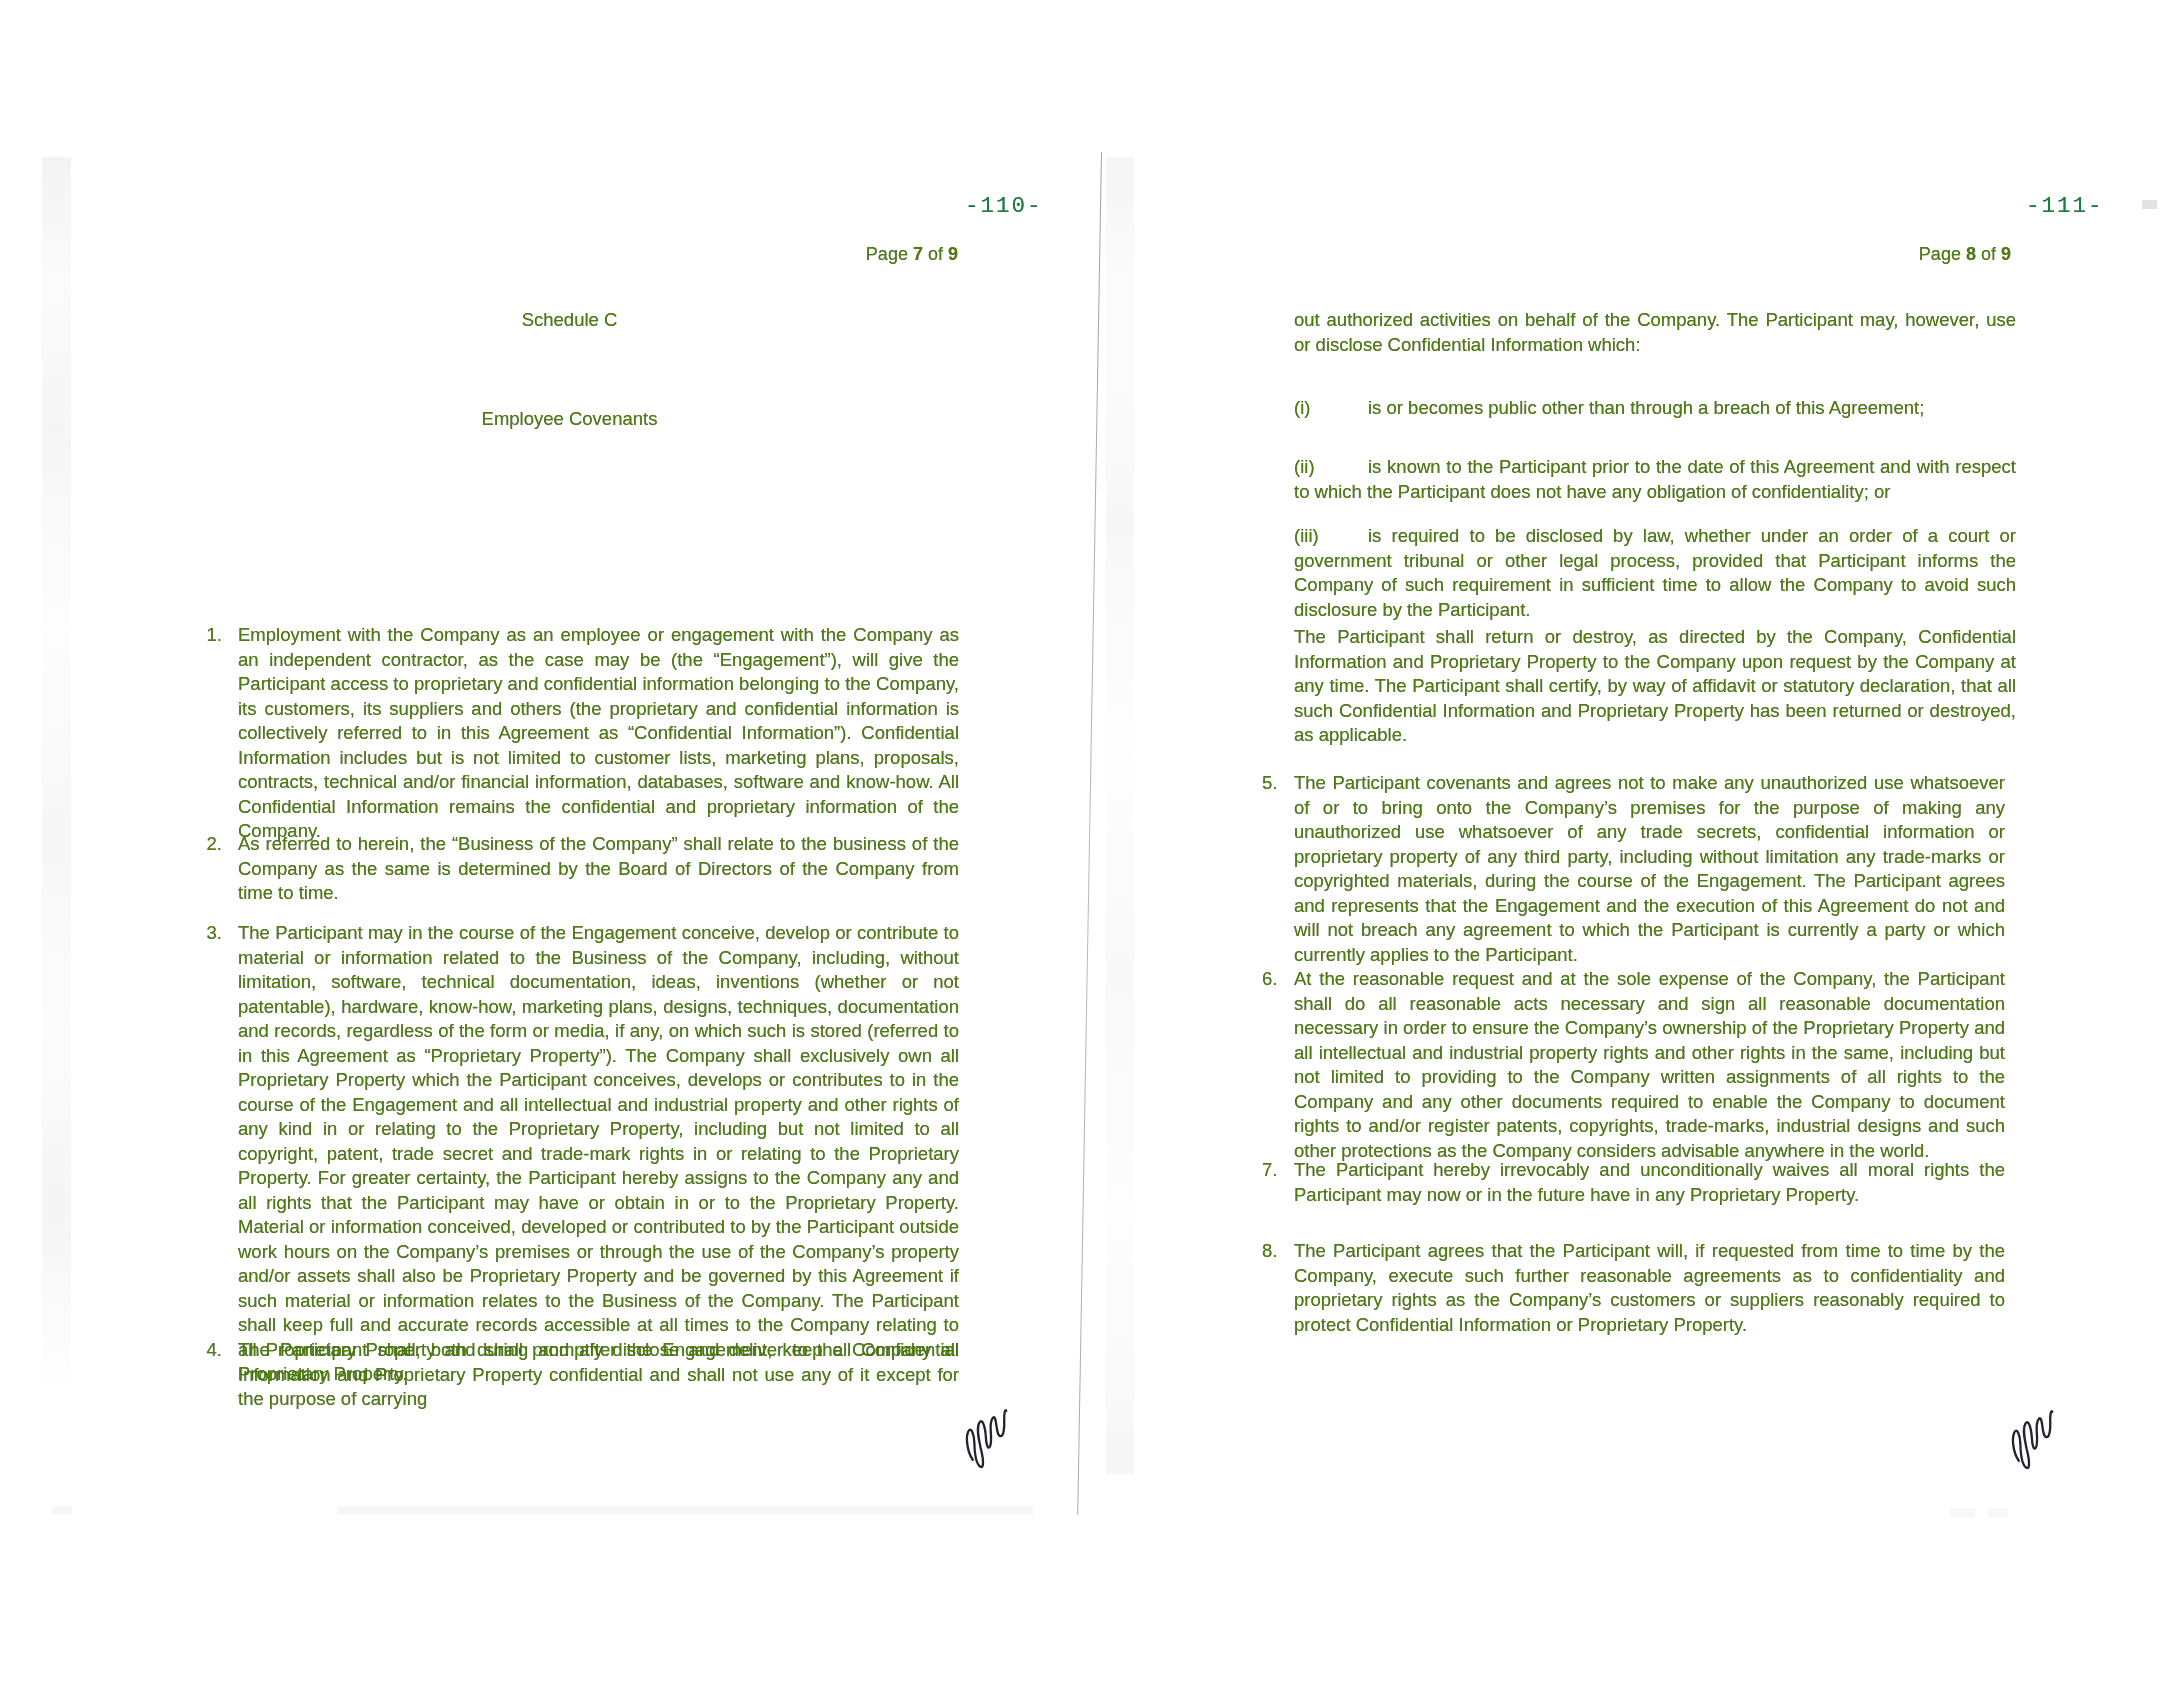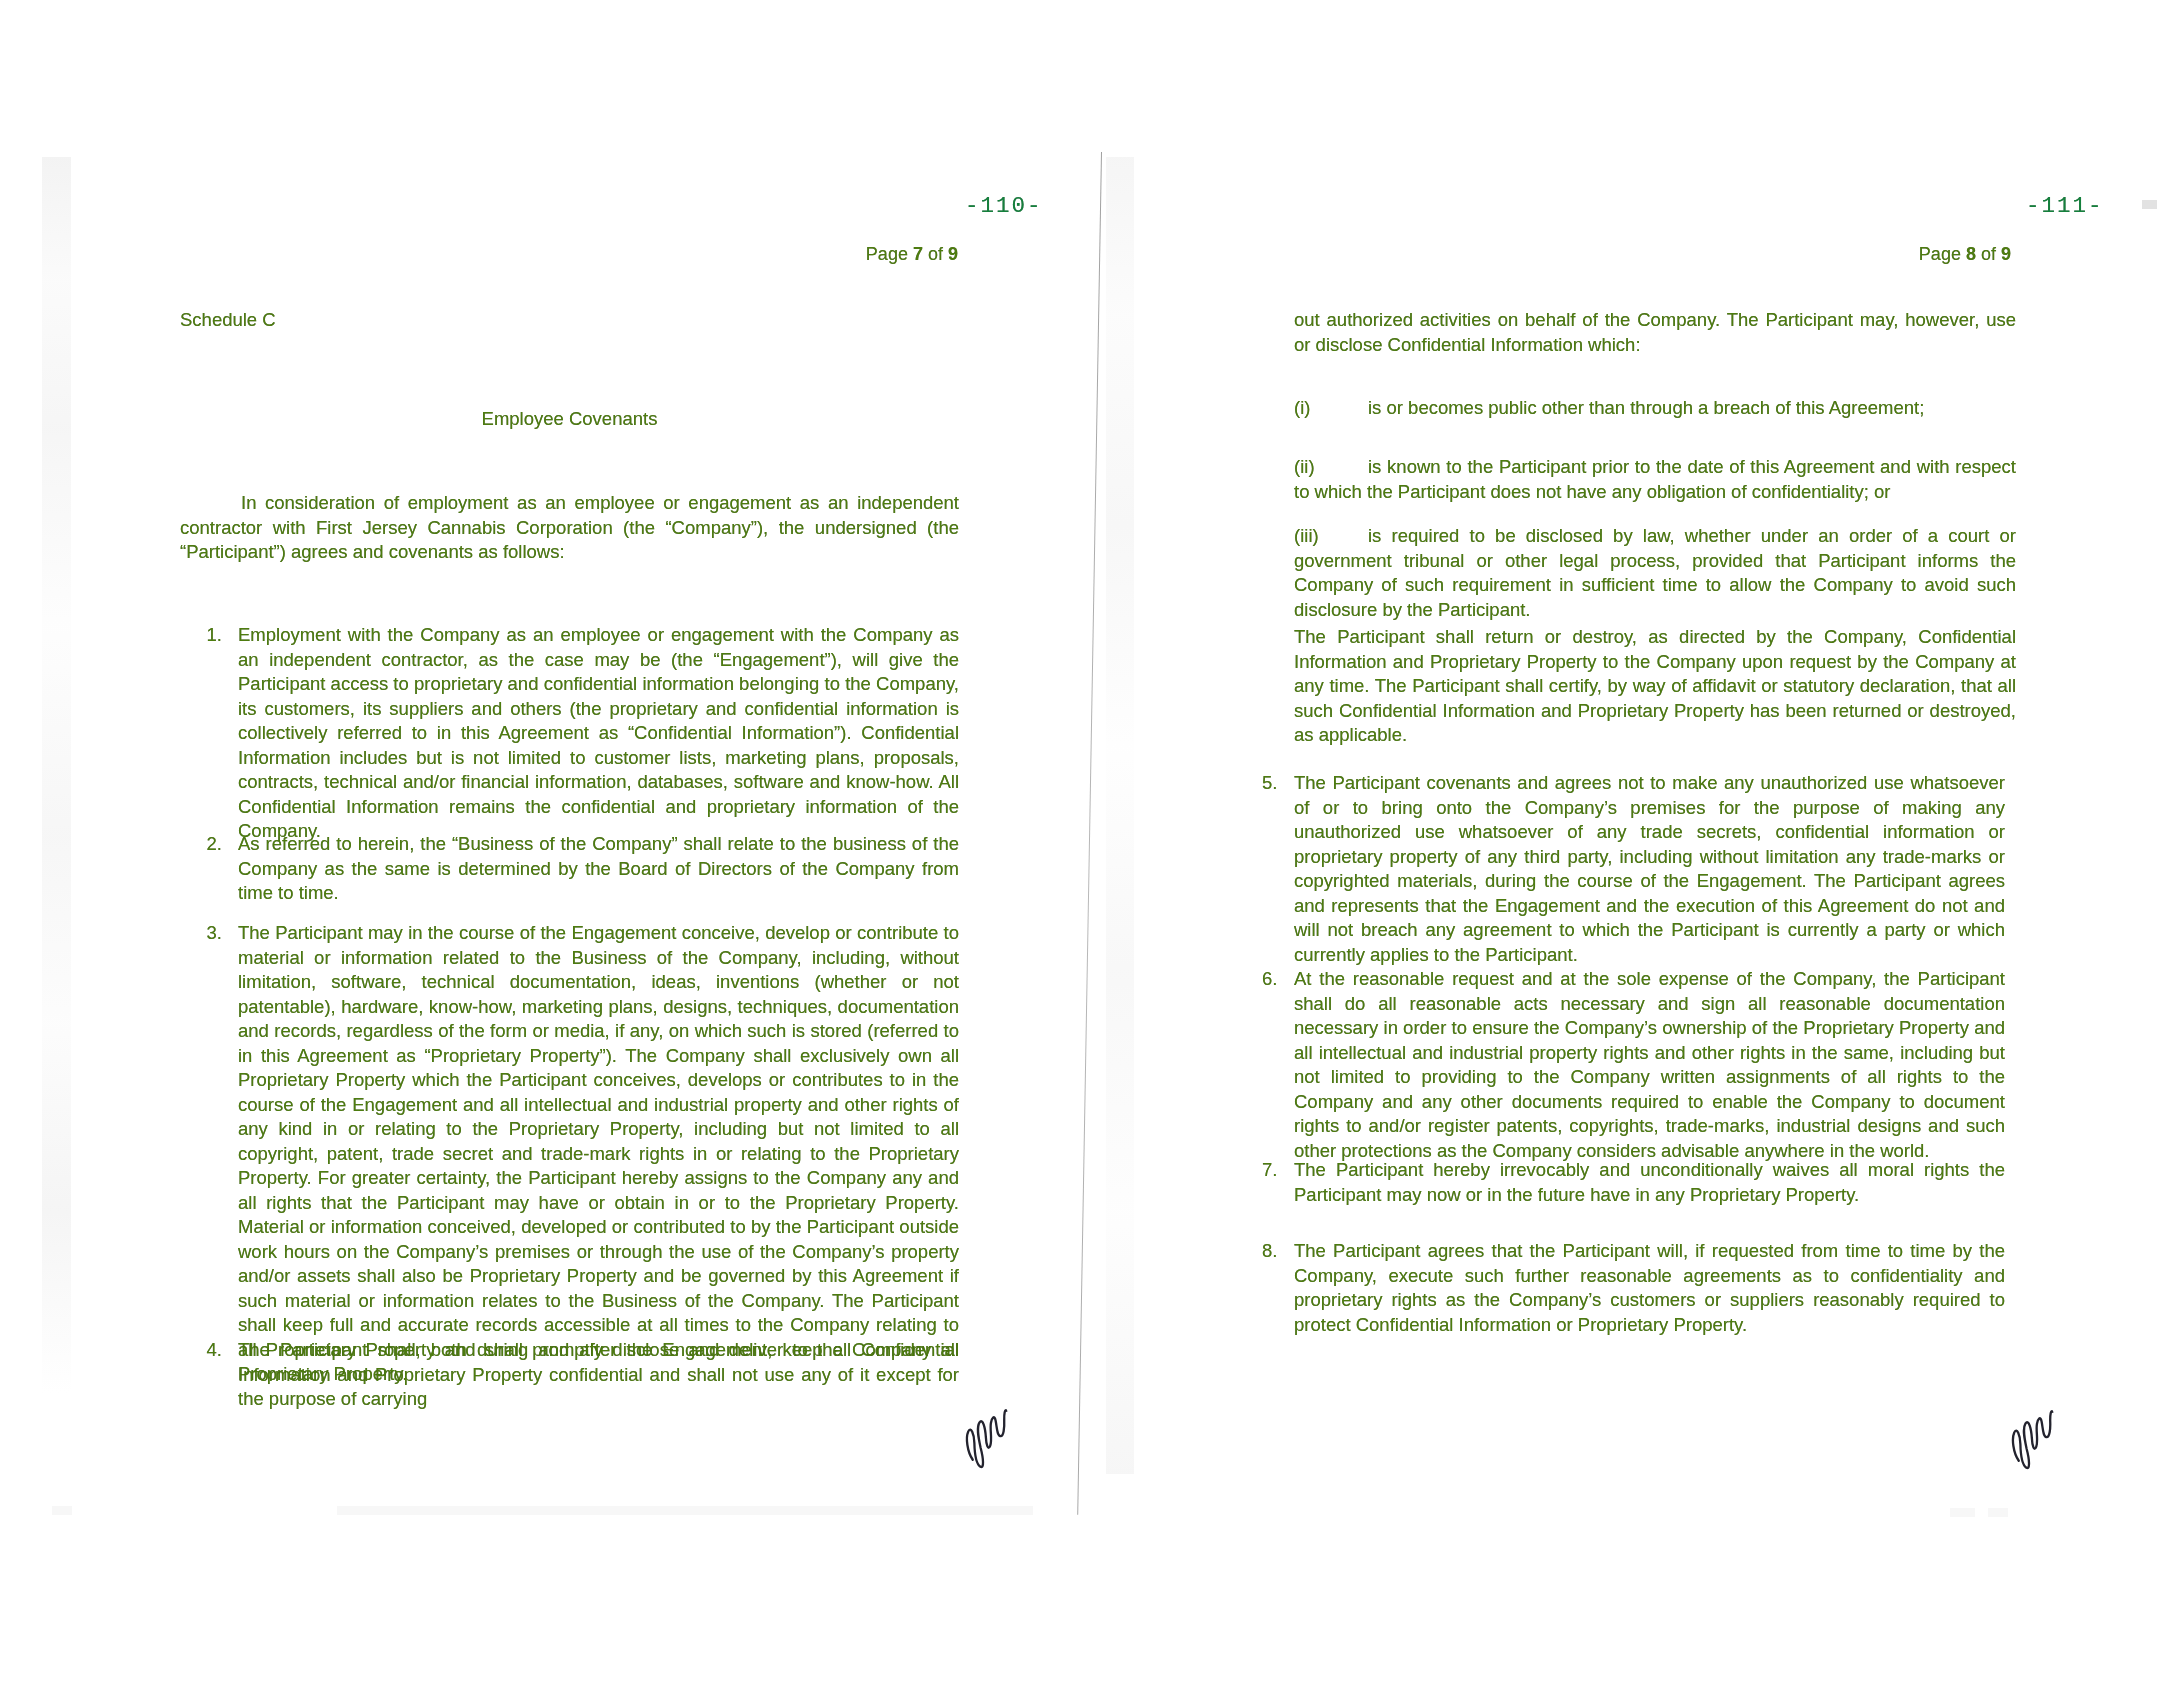--- a/index.html
+++ b/index.html
@@ -60,26 +60,25 @@
 
   <div class="stamp" style="left:965px;top:193px;">-110-</div>
 
   <div class="pagelabel txtbase" style="left:754px;top:242px;width:204px;">
     <span>Page</span>
     <b>7</b>
     <span>of</span>
     <b>9</b>
   </div>
 
-  <div class="block txtbase lcol" style="top:308px;text-align:left;">Schedule C</div>
+  <div class="block txtbase lcol" style="top:308px;text-align:center;">Schedule C</div>
 
   <div class="block txtbase lcol center" style="top:386px;margin-top:21px;">Employee Covenants</div>
 
 
-  <div class="block txtbase lcol indent1" style="top:491px;">In consideration of employment as an employee or engagement as an independent contractor with First Jersey Cannabis Corporation (the “Company”), the undersigned (the “Participant”) agrees and covenants as follows:</div>
 
   <div class="item litem txtbase lcol" style="top:623px;">
     <span class="num">1.</span>
     <div class="txt">Employment with the Company as an employee or engagement with the Company as an independent contractor, as the case may be (the “Engagement”), will give the Participant access to proprietary and confidential information belonging to the Company, its customers, its suppliers and others (the proprietary and confidential information is collectively referred to in this Agreement as “Confidential Information”). Confidential Information includes but is not limited to customer lists, marketing plans, proposals, contracts, technical and/or financial information, databases, software and know-how. All Confidential Information remains the confidential and proprietary information of the Company.</div>
   </div>
 
   <div class="item litem txtbase lcol" style="top:832px;">
     <span class="num">2.</span>
     <div class="txt">As referred to herein, the “Business of the Company” shall relate to the business of the Company as the same is determined by the Board of Directors of the Company from time to time.</div>
   </div>

